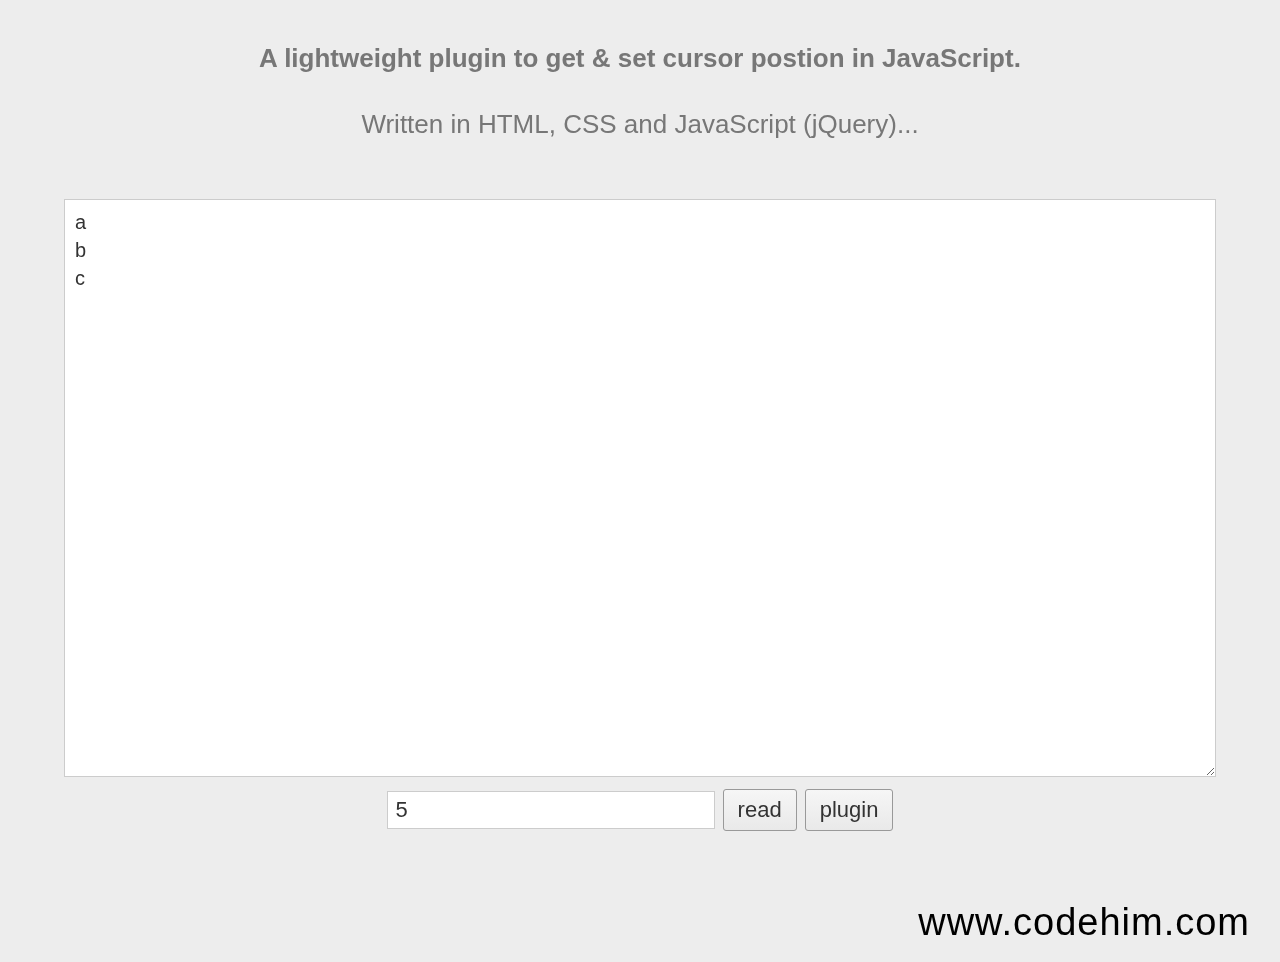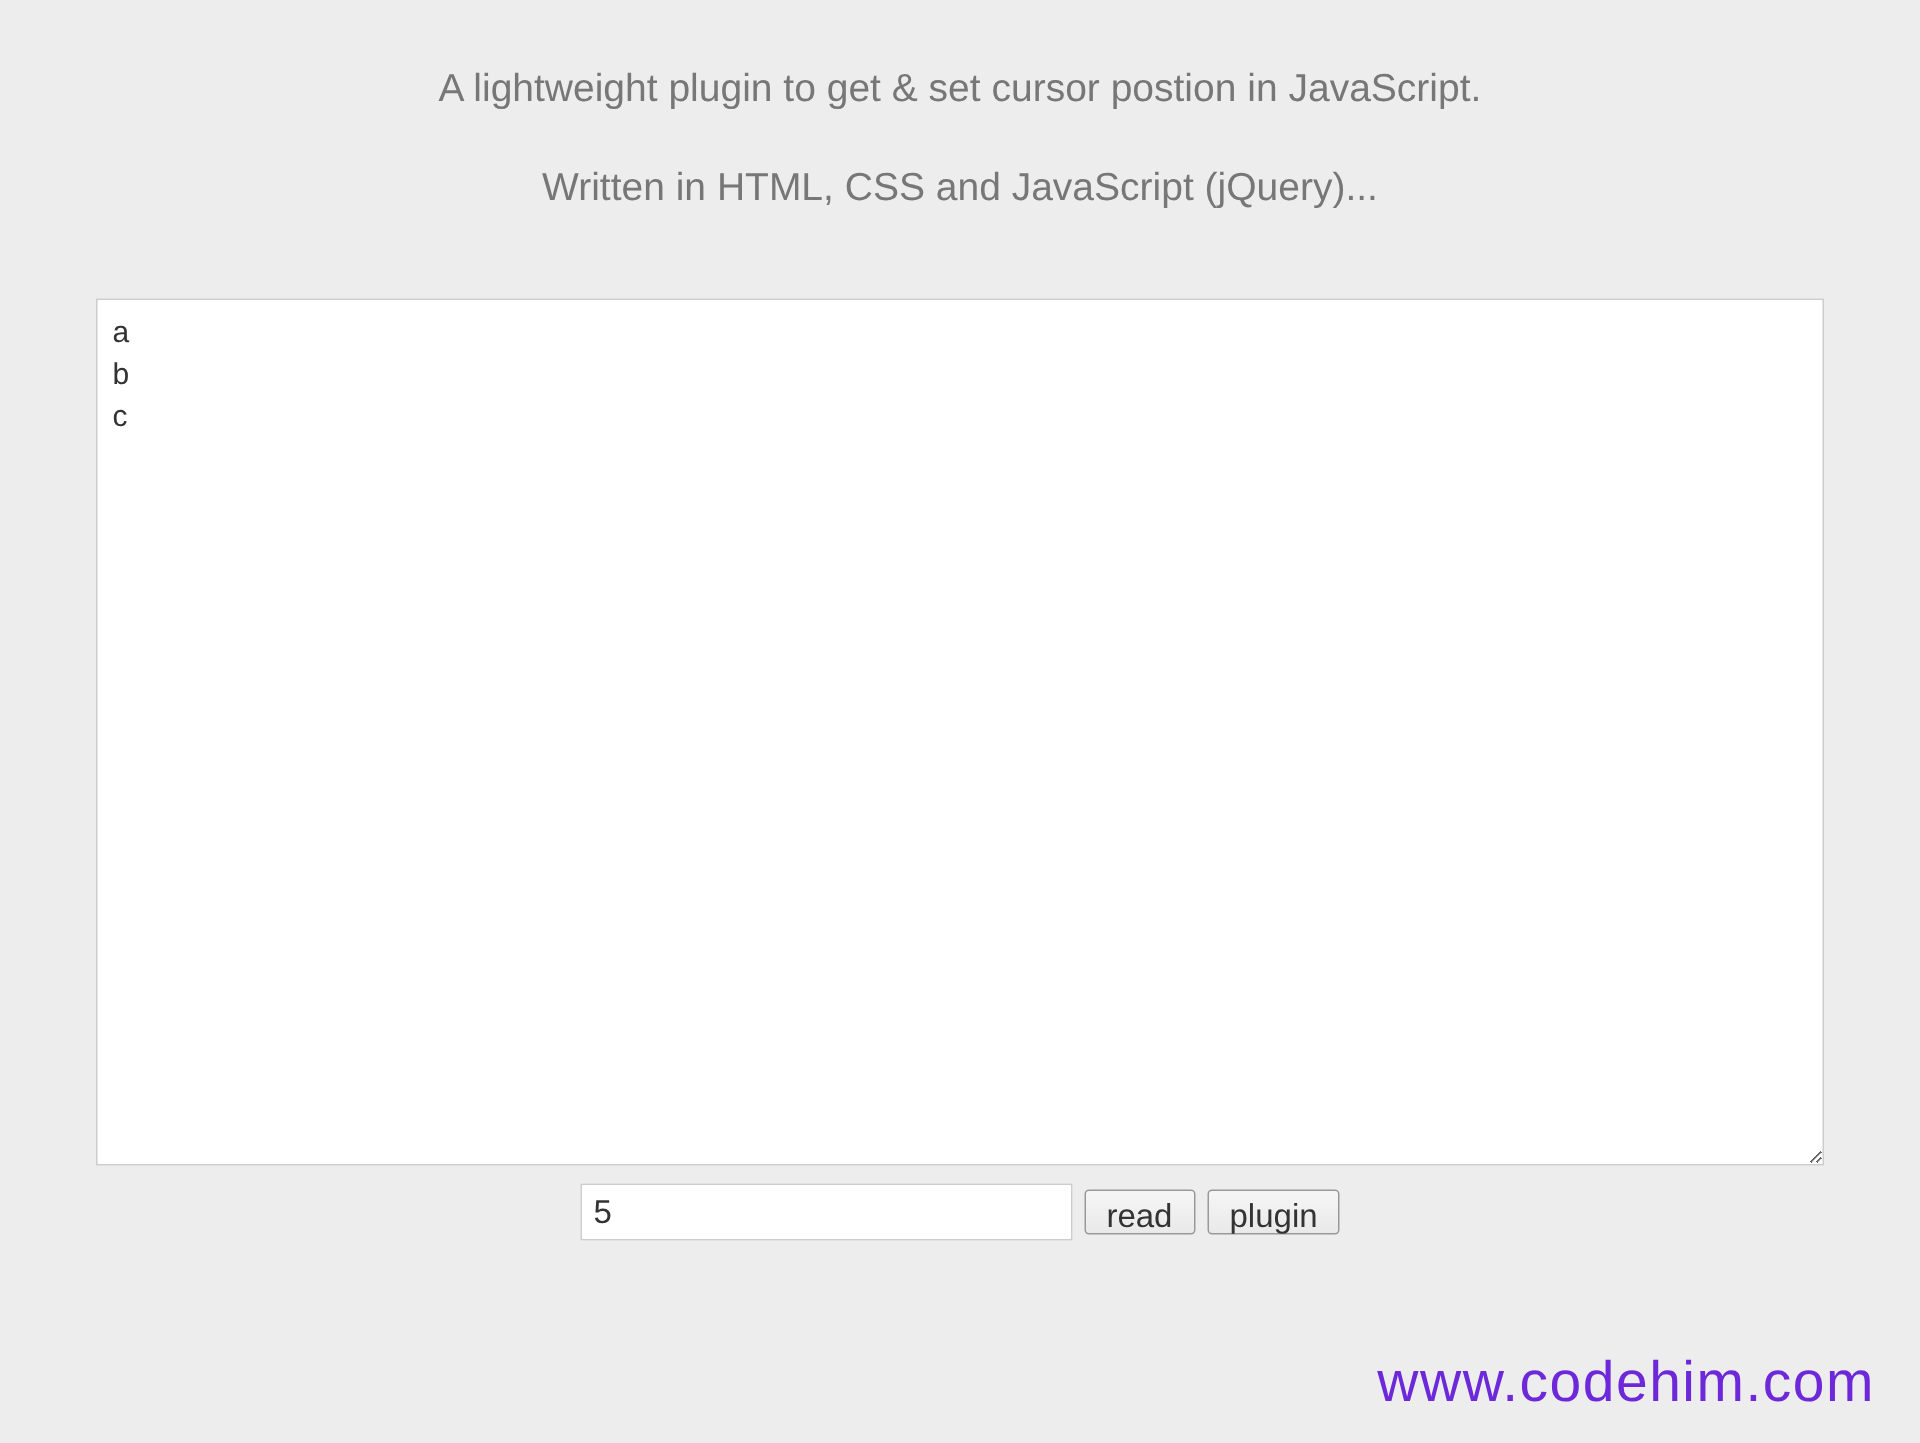--- a/index.html
+++ b/index.html
@@ -14,21 +14,21 @@
       font-family: Arial, Helvetica, sans-serif;
       position: relative;
       overflow: hidden;
     }
     .container {
       padding: 40px 64px 0 64px;
     }
     .heading-1 {
       color: #777777;
       font-size: 26px;
-      font-weight: 400;
+      font-weight: 700;
       text-align: center;
       margin: 0 0 30px 0;
       line-height: 1.4;
     }
     .heading-2 {
       color: #777777;
       font-size: 26px;
       font-weight: 400;
       text-align: center;
       margin: 0 0 56px 0;
@@ -60,36 +60,36 @@
       width: 328px;
       height: 38px;
       border: 1px solid #cccccc;
       background: #ffffff;
       font-size: 22px;
       color: #333333;
       padding: 4px 8px;
       font-family: Arial, Helvetica, sans-serif;
     }
     .btn {
-      height: 30px;
+      height: 42px;
       padding: 4px 14px;
       font-size: 22px;
       color: #333333;
       background: linear-gradient(#f6f6f6, #e9e9e9);
       border: 1px solid #999999;
       border-radius: 3px;
       font-family: Arial, Helvetica, sans-serif;
       cursor: pointer;
     }
     .watermark {
       position: absolute;
       right: 30px;
       bottom: 18px;
       font-size: 38px;
-      color: #6d28d9;
+      color: #000000;
       font-weight: 300;
       letter-spacing: 1px;
       font-family: "Segoe UI Light", "Helvetica Neue", Arial, sans-serif;
     }
   </style>
 </head>
 <body>
 
 <div class="container">
   <h1 class="heading-1">A lightweight plugin to get &amp; set cursor postion in JavaScript.</h1>

